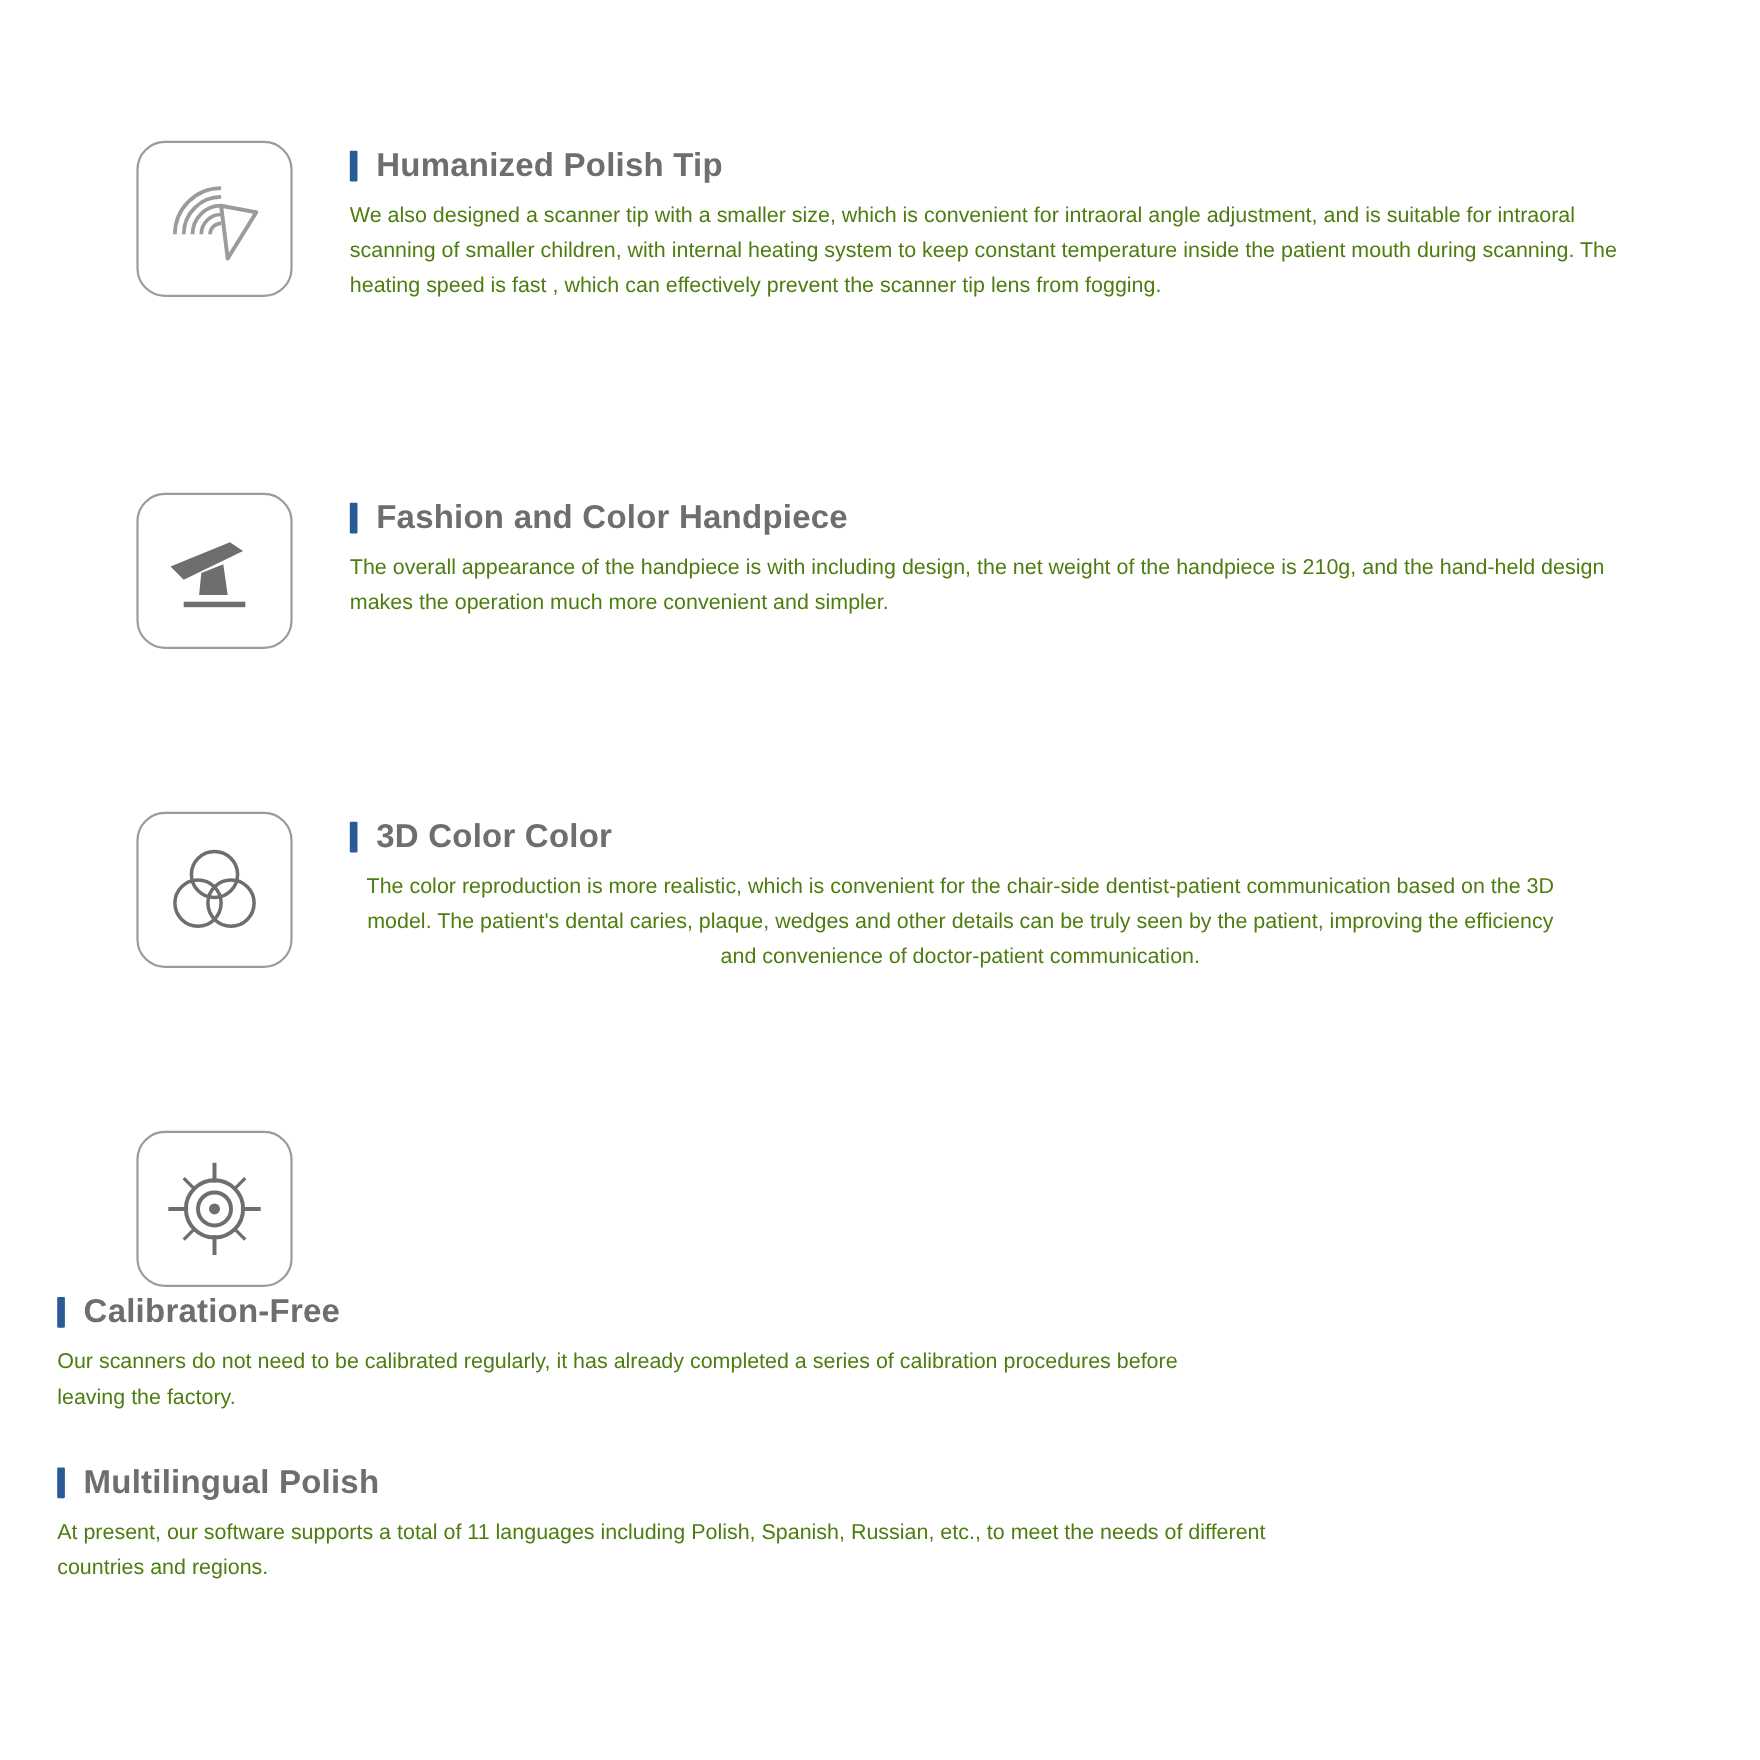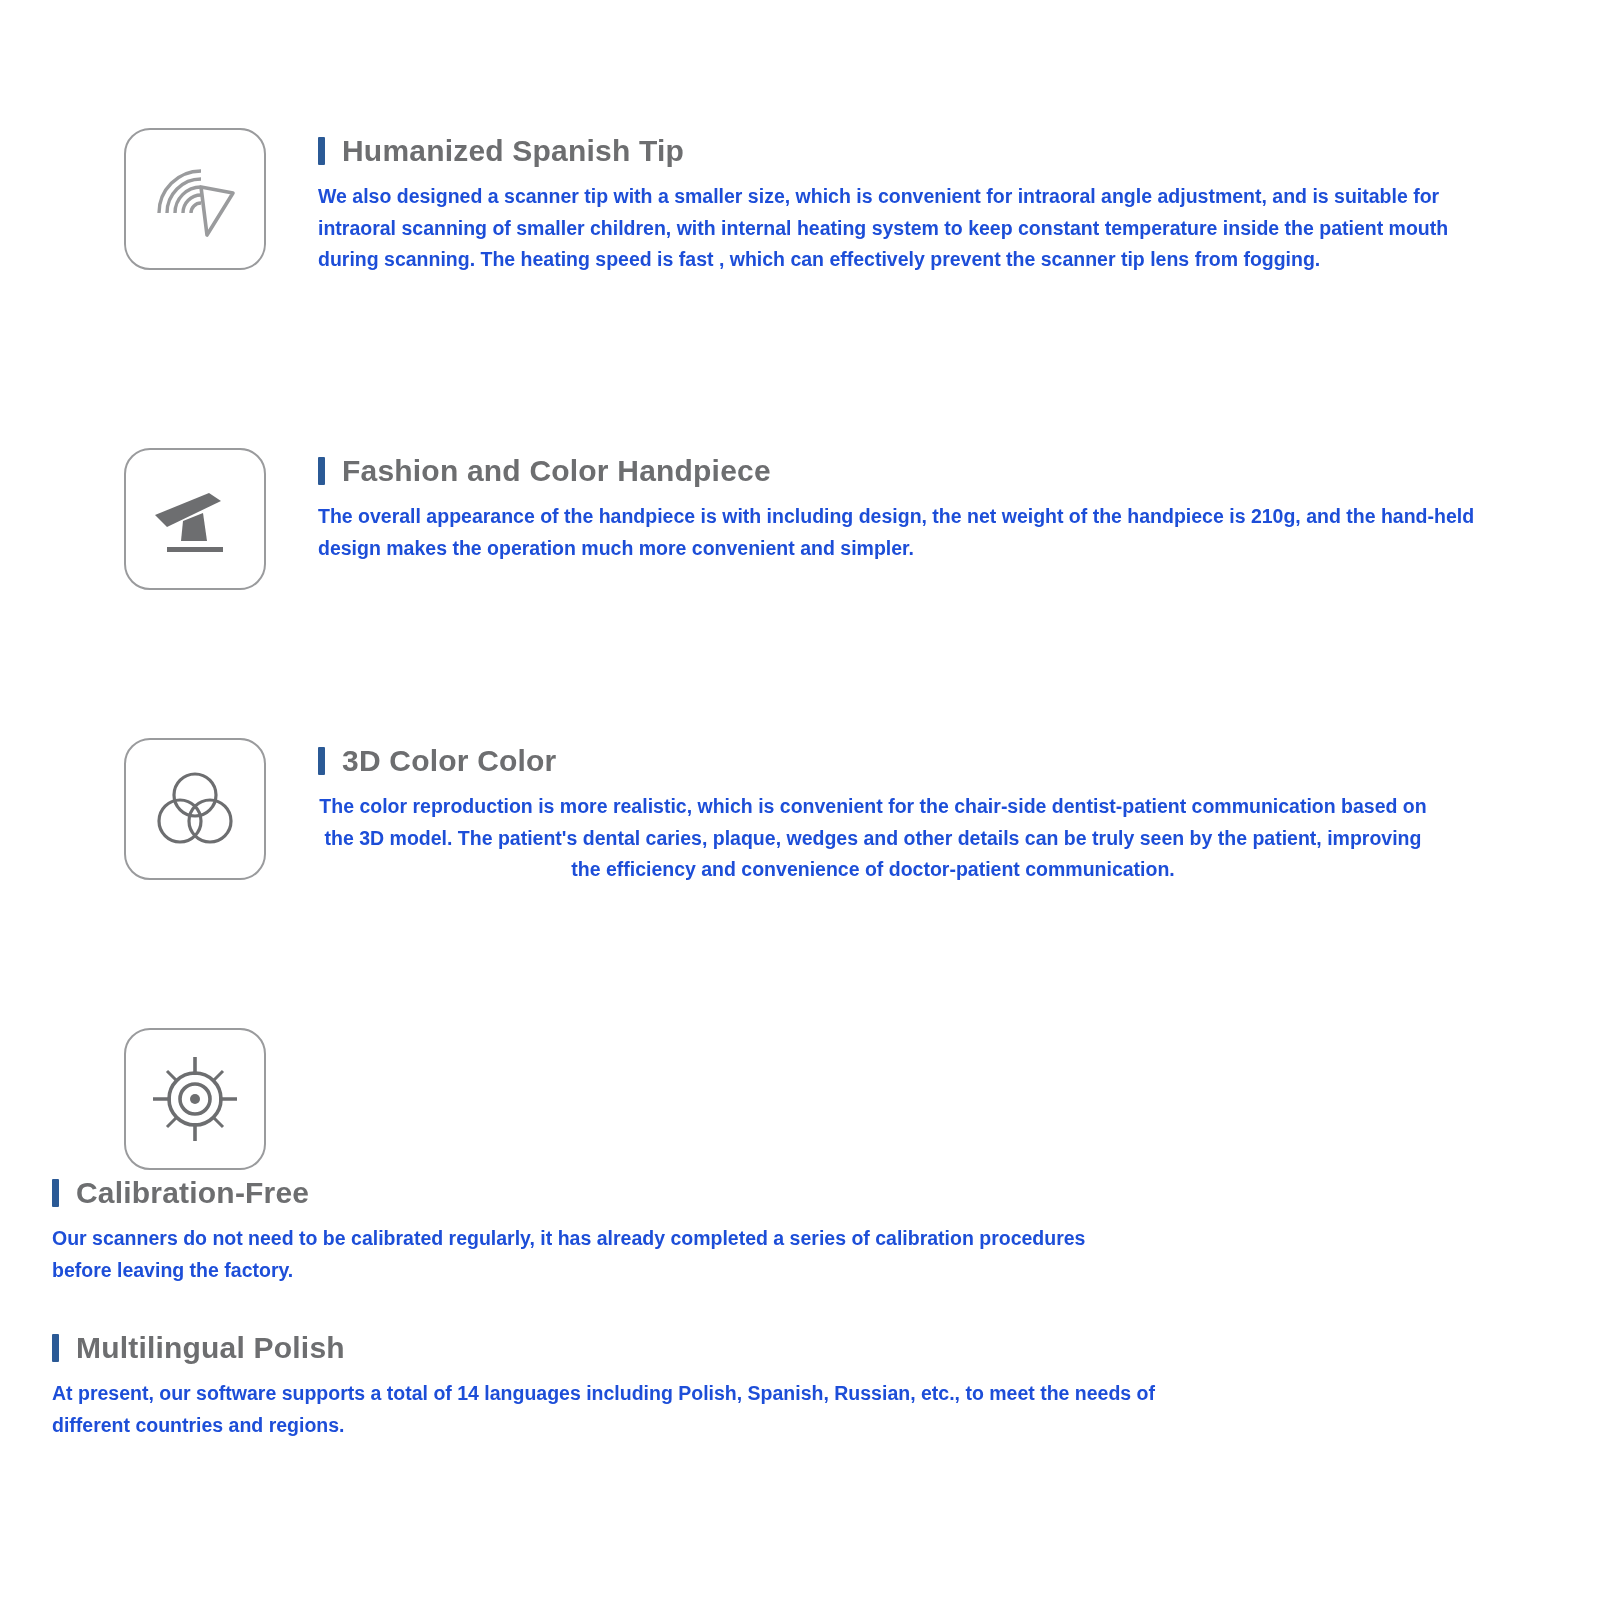--- a/index.html
+++ b/index.html
@@ -67,23 +67,22 @@
     font-size: 30px;
     font-weight: bold;
     color: #6d6e70;
     letter-spacing: 0.2px;
     line-height: 1;
   }
   .desc {
     margin-top: 15px;
     font-size: 19.5px;
     line-height: 1.62;
-    color: #1d4ed8;
+    color: #4d7c0f;
     max-width: 1175px;
-    font-weight: bold;
   }
   .feature-1 .desc { max-width: 1185px; }
   .feature-2 .desc { max-width: 1110px; text-align: center; }
   .feature-3 .desc { max-width: 1040px; }
   .feature-4 .desc { max-width: 1110px; }
   svg { display: block; }
 </style>
 </head>
 <body>
 
@@ -100,21 +99,21 @@
             <path d="M36 62 A18 18 0 0 1 54 44"></path>
             <path d="M44 62 A10 10 0 0 1 54 52"></path>
           </g>
           <path d="M54 36 L86 42 L60 84 Z" fill="none" stroke="#9a9b9d" stroke-width="3.6" stroke-linejoin="round"></path>
         </svg>
       </span>
     </div>
     <div class="text-col">
       <div class="title-row">
         <div class="title-bar"></div>
-        <div class="title">Humanized Spanish Tip</div>
+        <div class="title">Humanized Polish Tip</div>
       </div>
       <div class="desc">We also designed a scanner tip with a smaller size, which is convenient for intraoral angle adjustment, and is suitable for intraoral scanning of smaller children, with internal heating system to keep constant temperature inside the patient mouth during scanning. The heating speed is fast , which can effectively prevent the scanner tip lens from fogging.</div>
     </div>
   </div>
 
   <div class="feature feature-1">
     <div class="icon-box">
       <span>
         <svg width="96" height="96" viewBox="0 0 96 96">
           <path d="M8 44 L62 22 L74 30 L20 56 Z" fill="#6d6e70"></path>
@@ -175,17 +174,17 @@
       <div class="desc">Our scanners do not need to be calibrated regularly, it has already completed a series of calibration procedures before leaving the factory.</div>
     </div>
   </div>
 
   <div class="feature feature-4">
     <div class="text-col">
       <div class="title-row">
         <div class="title-bar"></div>
         <div class="title">Multilingual Polish</div>
       </div>
-      <div class="desc">At present, our software supports a total of 14 languages including Polish, Spanish, Russian, etc., to meet the needs of different countries and regions.</div>
+      <div class="desc">At present, our software supports a total of 11 languages including Polish, Spanish, Russian, etc., to meet the needs of different countries and regions.</div>
     </div>
   </div>
 
 </div>
 
 </body></html>

